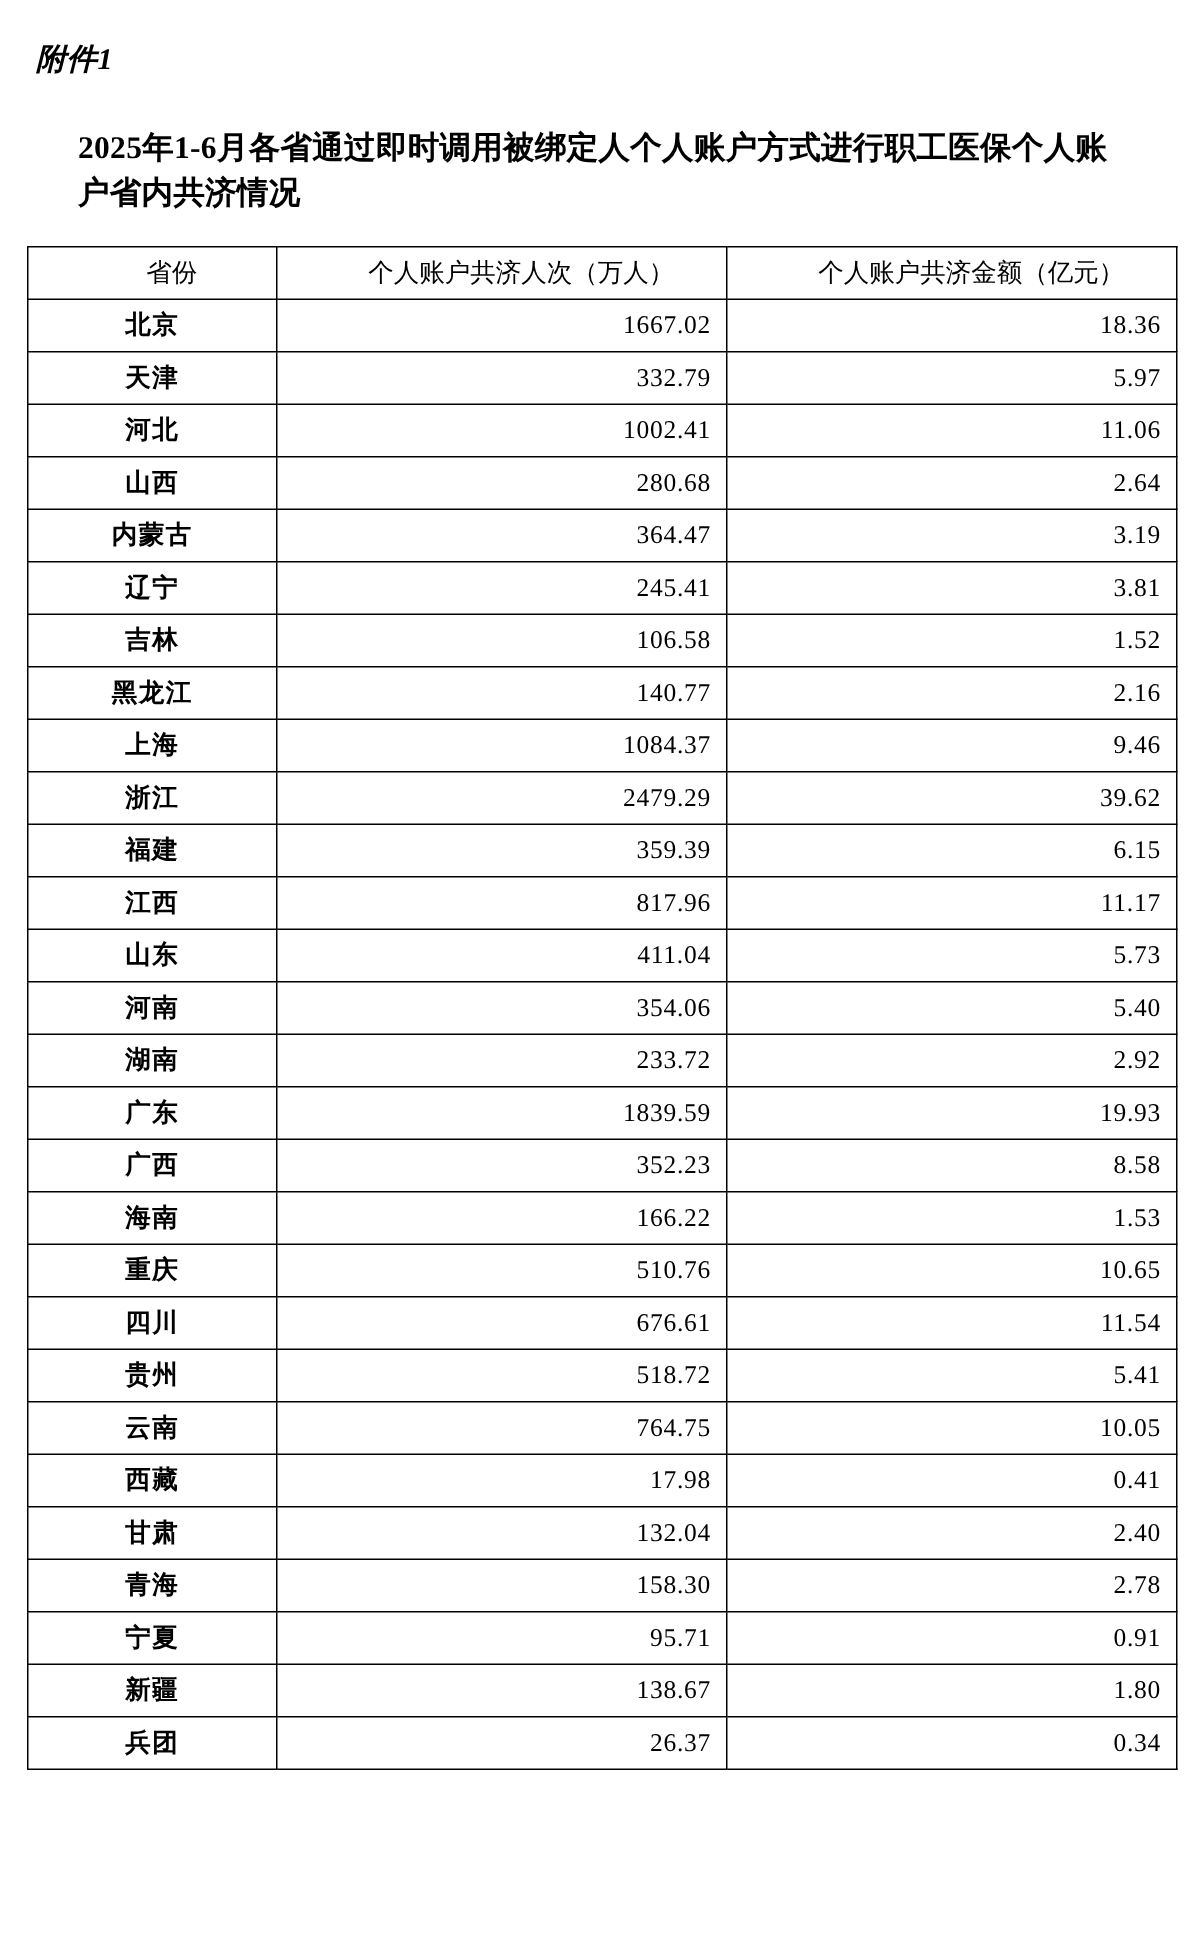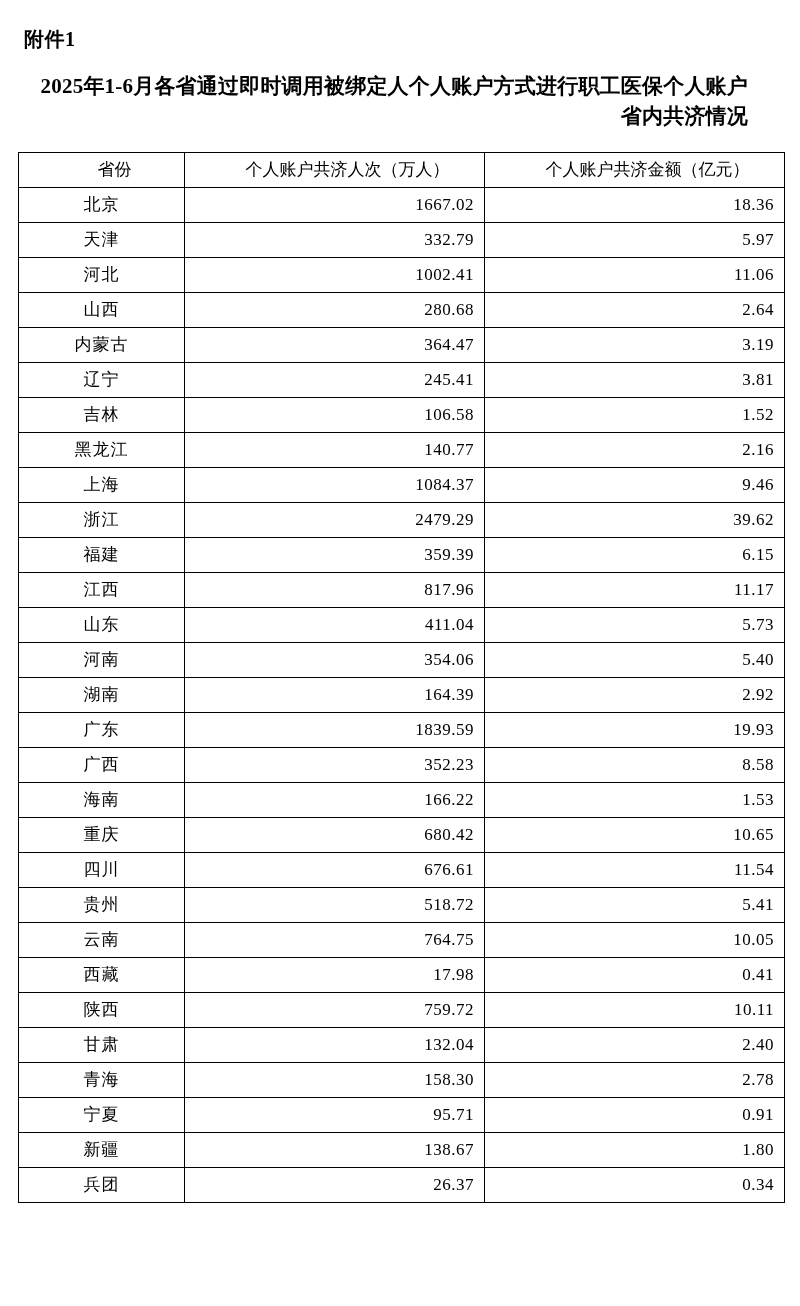--- a/index.html
+++ b/index.html
@@ -17,28 +17,29 @@
     width: 800px;
     box-sizing: border-box;
     padding: 26px 18px 10px 18px;
   }
   .attachment-label {
     font-family: "Liberation Serif", "DejaVu Serif", serif;
     font-size: 20px;
     font-weight: 600;
     letter-spacing: 0.5px;
     margin-left: 6px;
-    margin-bottom: 18px;
+    margin-bottom: 30px;
+    font-style: italic;
   }
   .doc-title {
-    text-align: right;
+    text-align: left;
     font-size: 21px;
     font-weight: bold;
     line-height: 1.45;
-    margin: 0 34px 20px 19px;
+    margin: 0 34px 20px 34px;
     letter-spacing: 0.2px;
   }
   table.data-table {
     border-collapse: collapse;
     width: 766px;
     margin: 0 auto;
     table-layout: fixed;
   }
   table.data-table th,
   table.data-table td {
@@ -53,20 +54,21 @@
     text-align: center;
     font-weight: normal;
     padding-left: 36px;
   }
   .col-prov { width: 166px; }
   .col-cnt  { width: 300px; }
   .col-amt  { width: 300px; }
   td.prov {
     text-align: center;
     letter-spacing: 1px;
+    font-weight: bold;
   }
   td.num {
     text-align: right;
     font-family: "Liberation Mono", "DejaVu Sans Mono", monospace;
     font-size: 16px;
     padding-right: 12px;
     letter-spacing: 0.5px;
   }
 </style>
 </head>
@@ -157,41 +159,41 @@
           <td class="num">411.04</td>
           <td class="num">5.73</td>
         </tr>
         <tr>
           <td class="prov">河南</td>
           <td class="num">354.06</td>
           <td class="num">5.40</td>
         </tr>
         <tr>
           <td class="prov">湖南</td>
-          <td class="num">164.39</td>
+          <td class="num">233.72</td>
           <td class="num">2.92</td>
         </tr>
         <tr>
           <td class="prov">广东</td>
           <td class="num">1839.59</td>
           <td class="num">19.93</td>
         </tr>
         <tr>
           <td class="prov">广西</td>
           <td class="num">352.23</td>
           <td class="num">8.58</td>
         </tr>
         <tr>
           <td class="prov">海南</td>
           <td class="num">166.22</td>
           <td class="num">1.53</td>
         </tr>
         <tr>
           <td class="prov">重庆</td>
-          <td class="num">680.42</td>
+          <td class="num">510.76</td>
           <td class="num">10.65</td>
         </tr>
         <tr>
           <td class="prov">四川</td>
           <td class="num">676.61</td>
           <td class="num">11.54</td>
         </tr>
         <tr>
           <td class="prov">贵州</td>
           <td class="num">518.72</td>
@@ -201,25 +203,20 @@
           <td class="prov">云南</td>
           <td class="num">764.75</td>
           <td class="num">10.05</td>
         </tr>
         <tr>
           <td class="prov">西藏</td>
           <td class="num">17.98</td>
           <td class="num">0.41</td>
         </tr>
         <tr>
-          <td class="prov">陕西</td>
-          <td class="num">759.72</td>
-          <td class="num">10.11</td>
-        </tr>
-        <tr>
           <td class="prov">甘肃</td>
           <td class="num">132.04</td>
           <td class="num">2.40</td>
         </tr>
         <tr>
           <td class="prov">青海</td>
           <td class="num">158.30</td>
           <td class="num">2.78</td>
         </tr>
         <tr>

